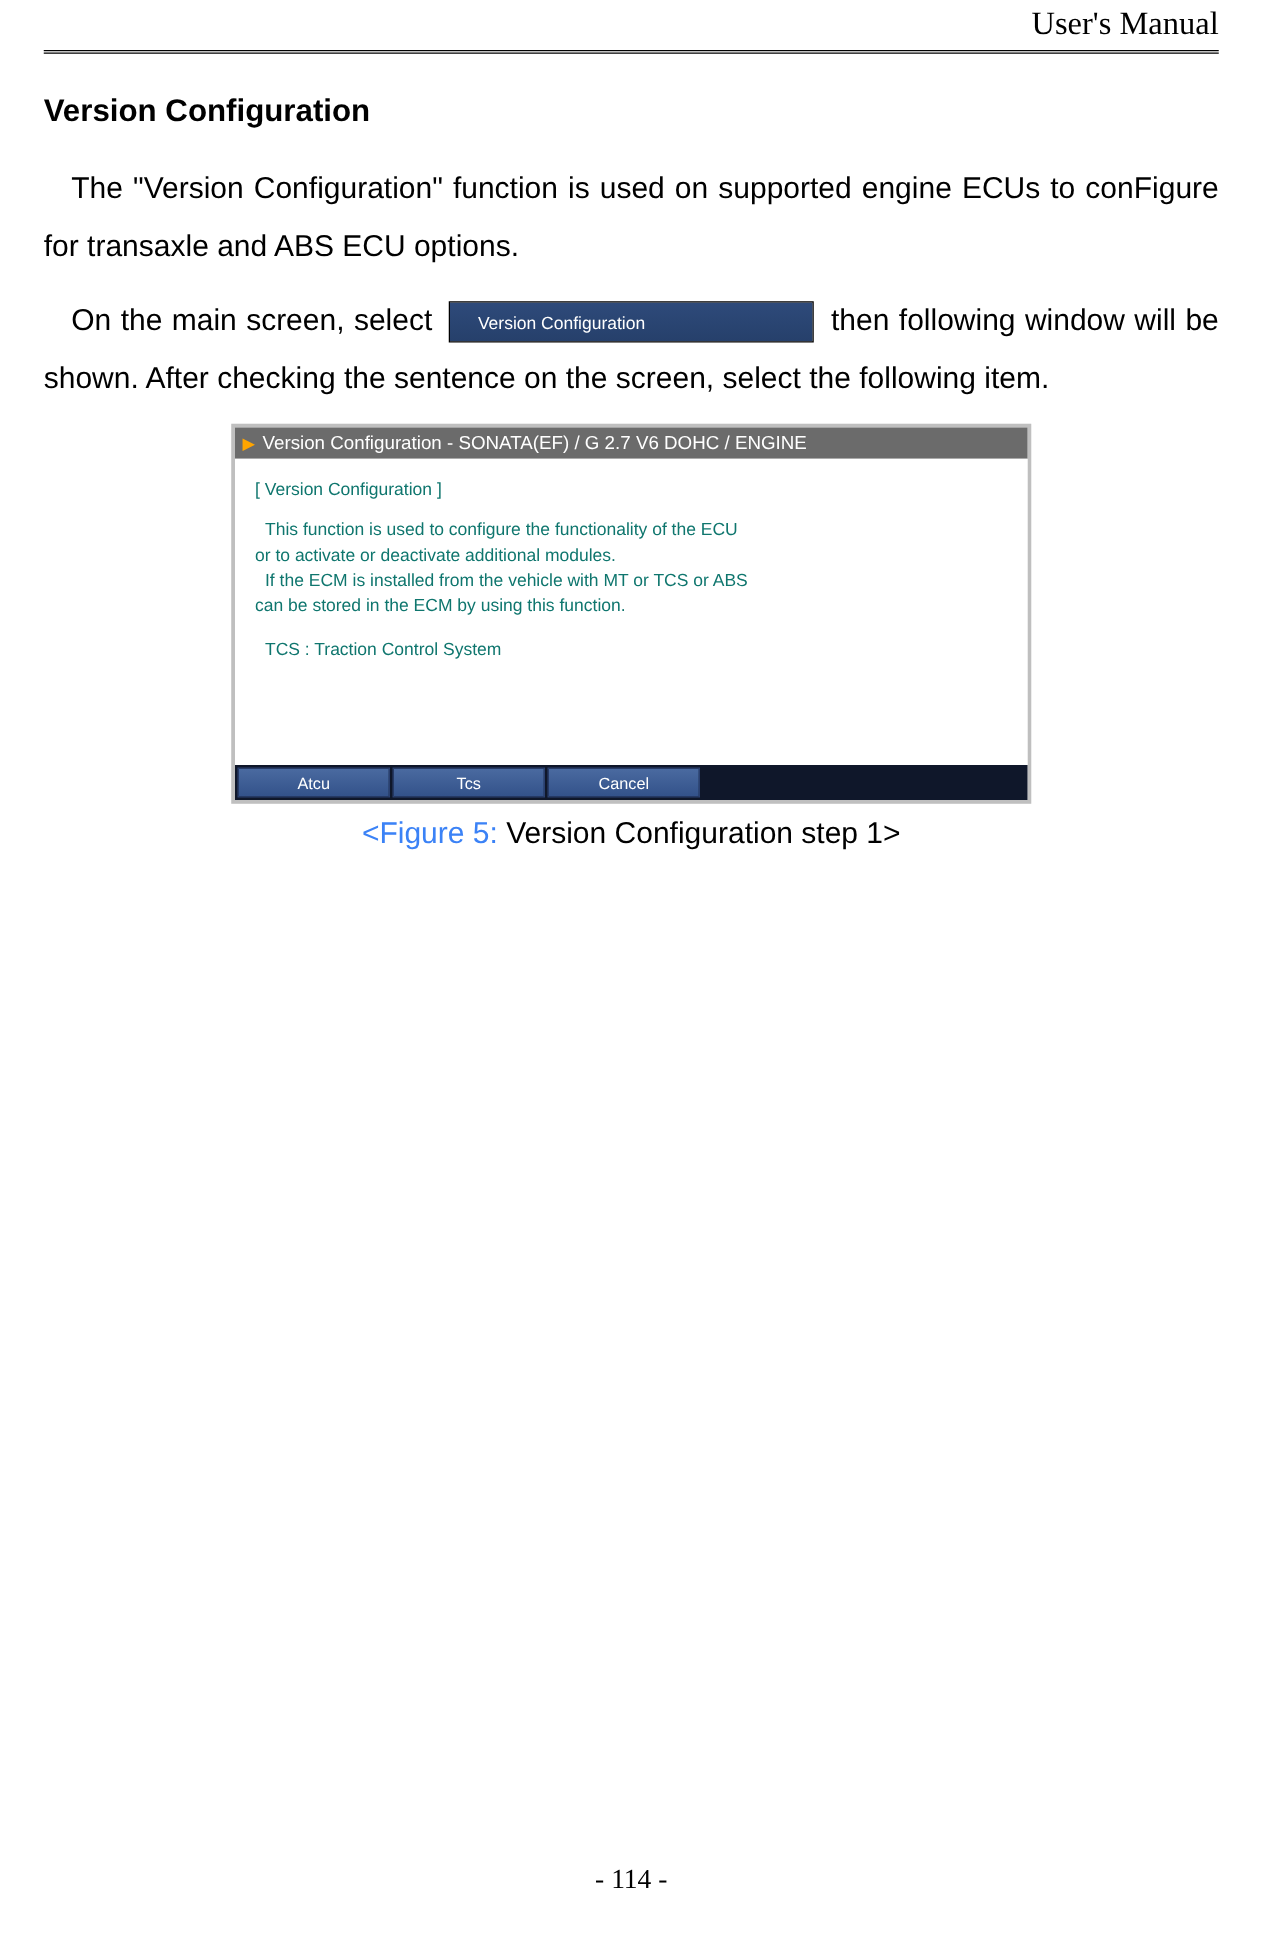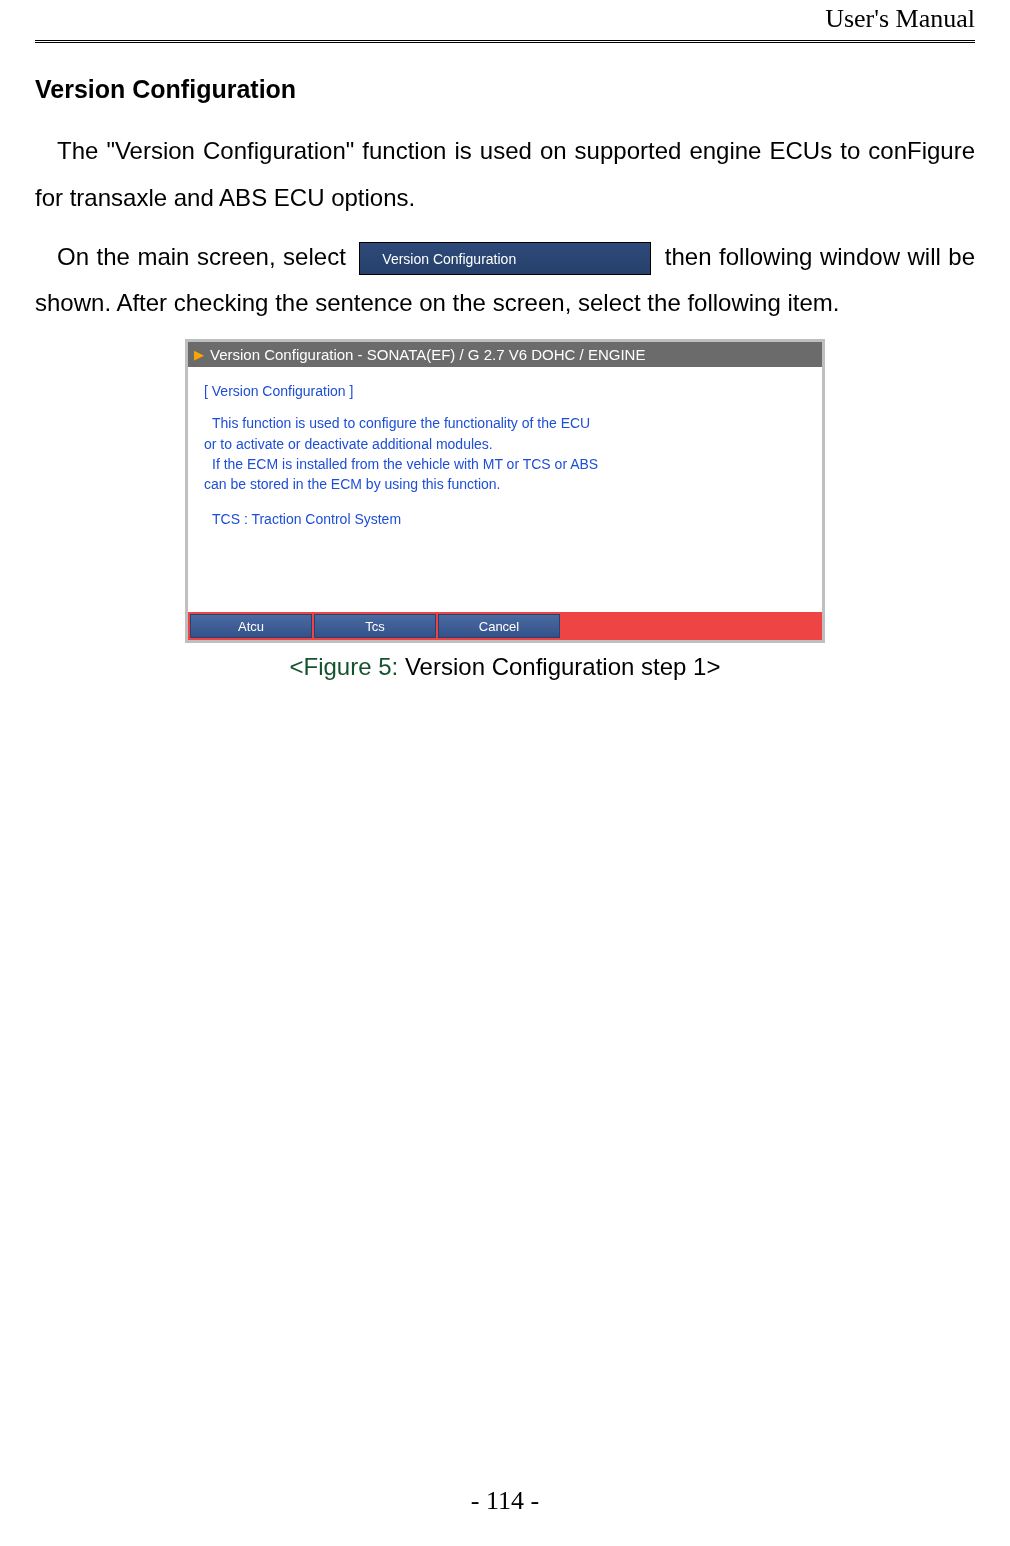--- a/index.html
+++ b/index.html
@@ -72,59 +72,59 @@
       gap: 6px;
     }
     .titlebar .arrow {
       color: #ffa500;
       font-size: 13px;
     }
     .window-body {
       background: #fff;
       padding: 14px 16px 26px;
       font-size: 14px;
-      color: #1d4ed8;
+      color: #0f766e;
       line-height: 1.45;
       min-height: 245px;
     }
     .window-body .heading { margin-bottom: 12px; }
     .window-body .indent { margin-left: 8px; }
     .window-body .spacer { height: 14px; }
     .buttonbar {
       display: flex;
-      background: #ef4444;
+      background: #0f172a;
       padding: 2px;
       gap: 2px;
     }
     .wbtn {
       width: 122px;
       height: 24px;
       background: linear-gradient(#4a6aa0,#33528a);
       color: #fff;
       font-size: 13px;
       text-align: center;
       line-height: 24px;
       border: 1px solid #2a4070;
     }
 
     .caption {
       text-align: center;
       font-family: Arial, Helvetica, sans-serif;
       font-size: 24px;
       margin-top: 10px;
     }
-    .caption .red { color: #14532d; }
+    .caption .red { color: #3b82f6; }
 
     .page-number {
       position: absolute;
       bottom: 30px;
       left: 0; right: 0;
       text-align: center;
       font-family: "Times New Roman", serif;
-      font-size: 26px;
+      font-size: 22px;
     }
   </style>
 </head>
 <body>
 
 <div class="header">
   <span>User's Manual</span>
 </div>
 
 <h2 class="section-title">Version Configuration</h2>

